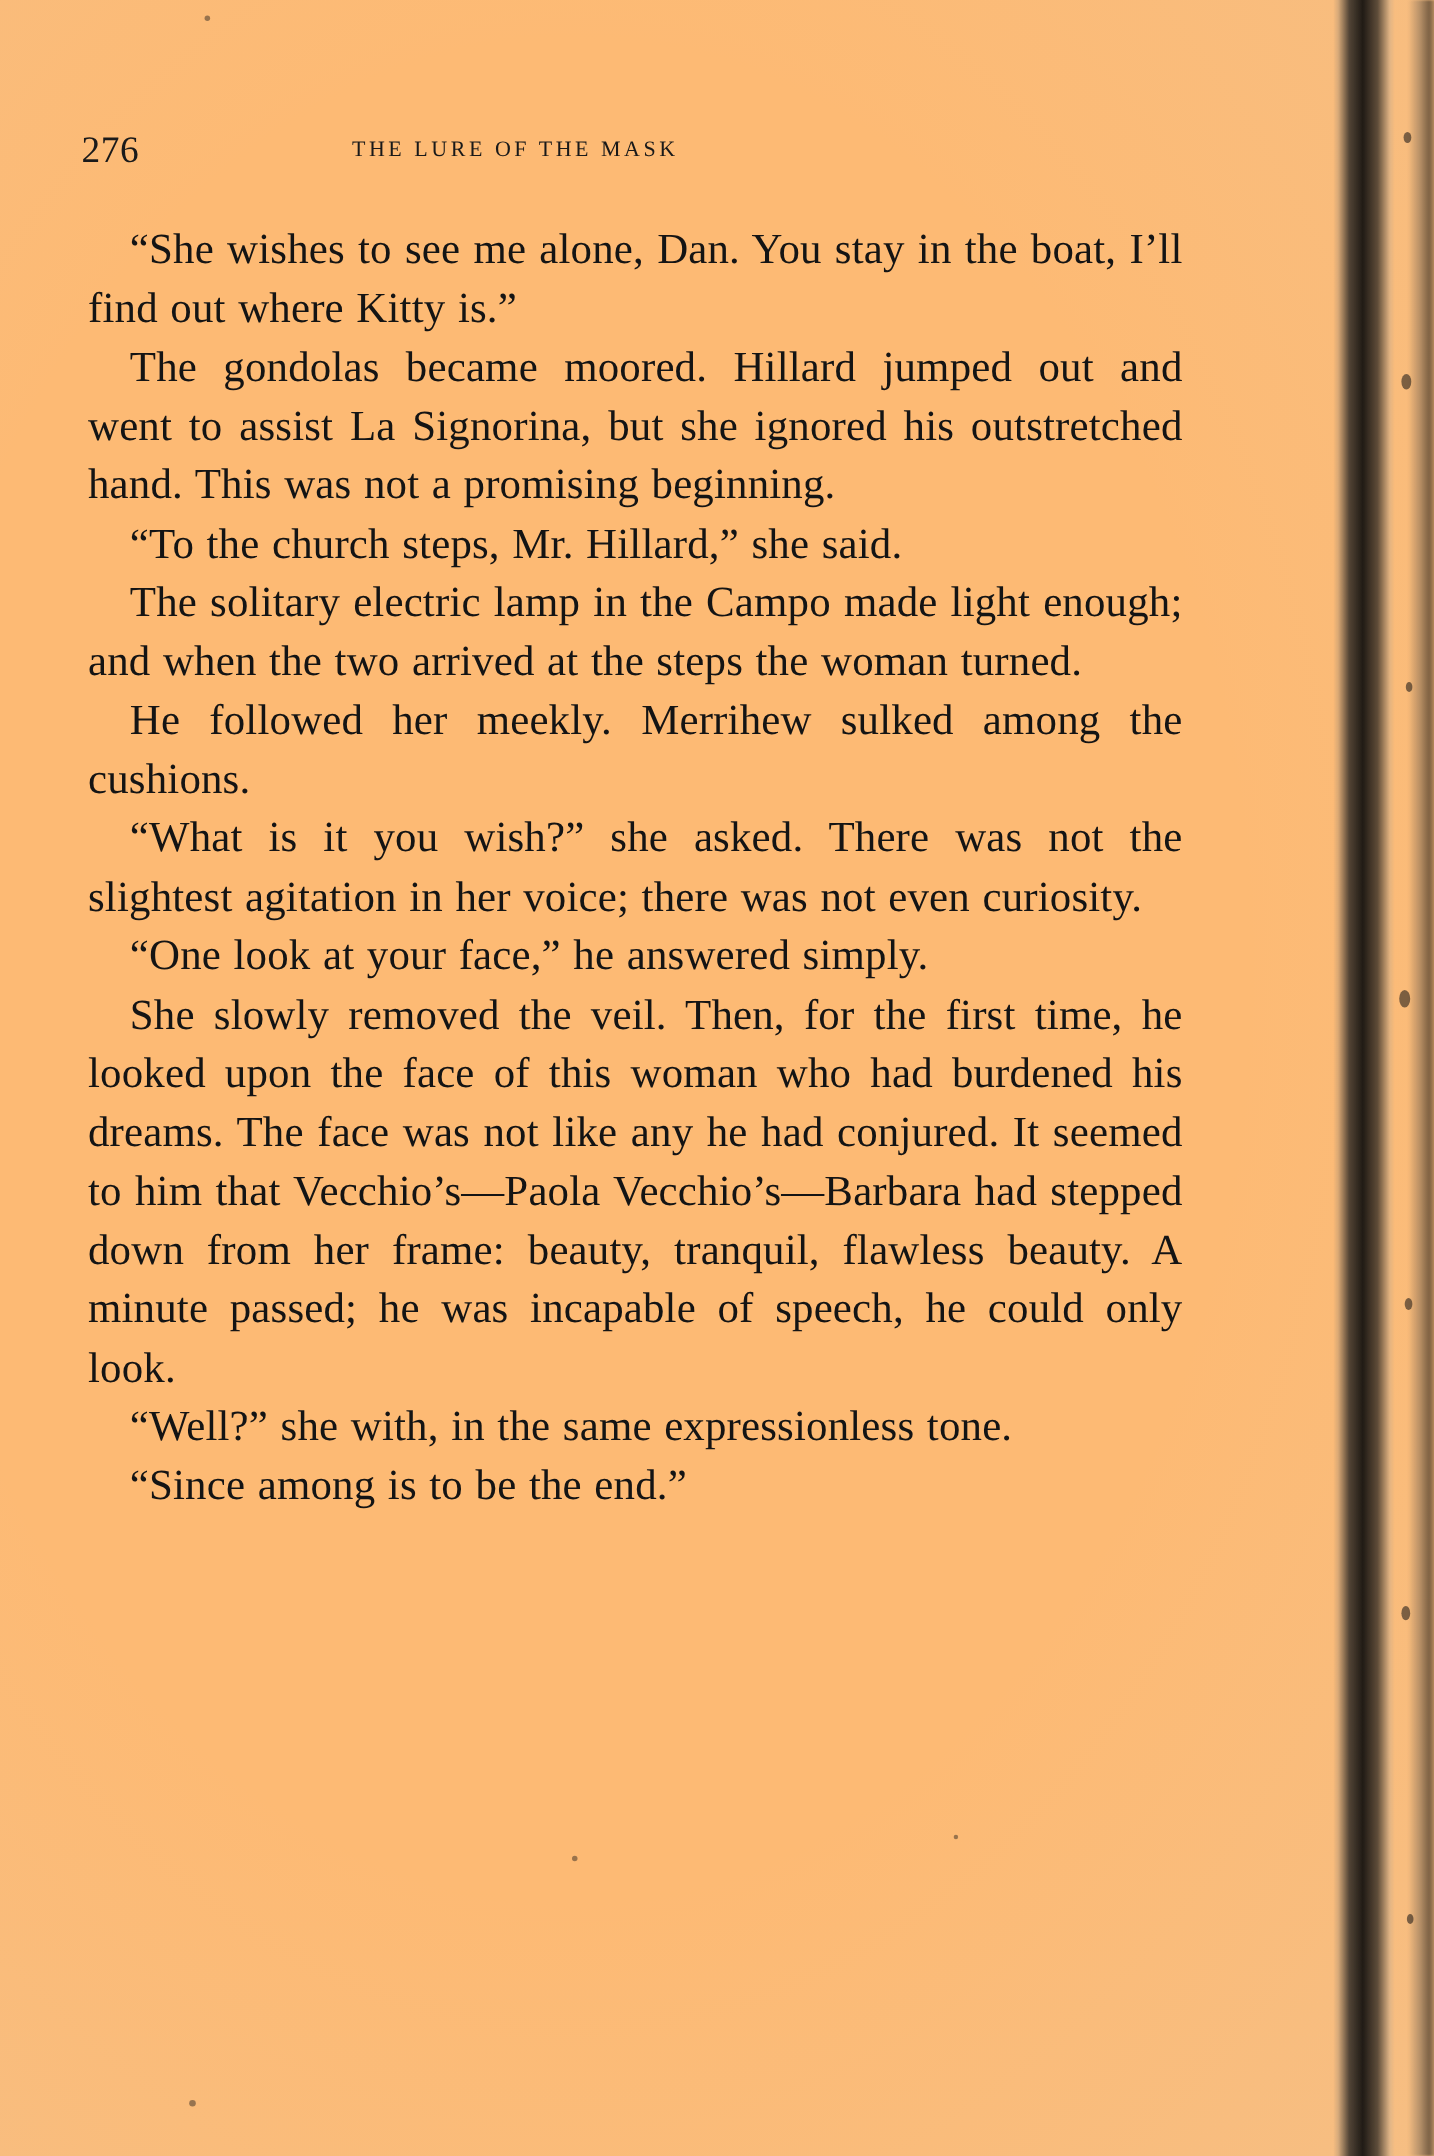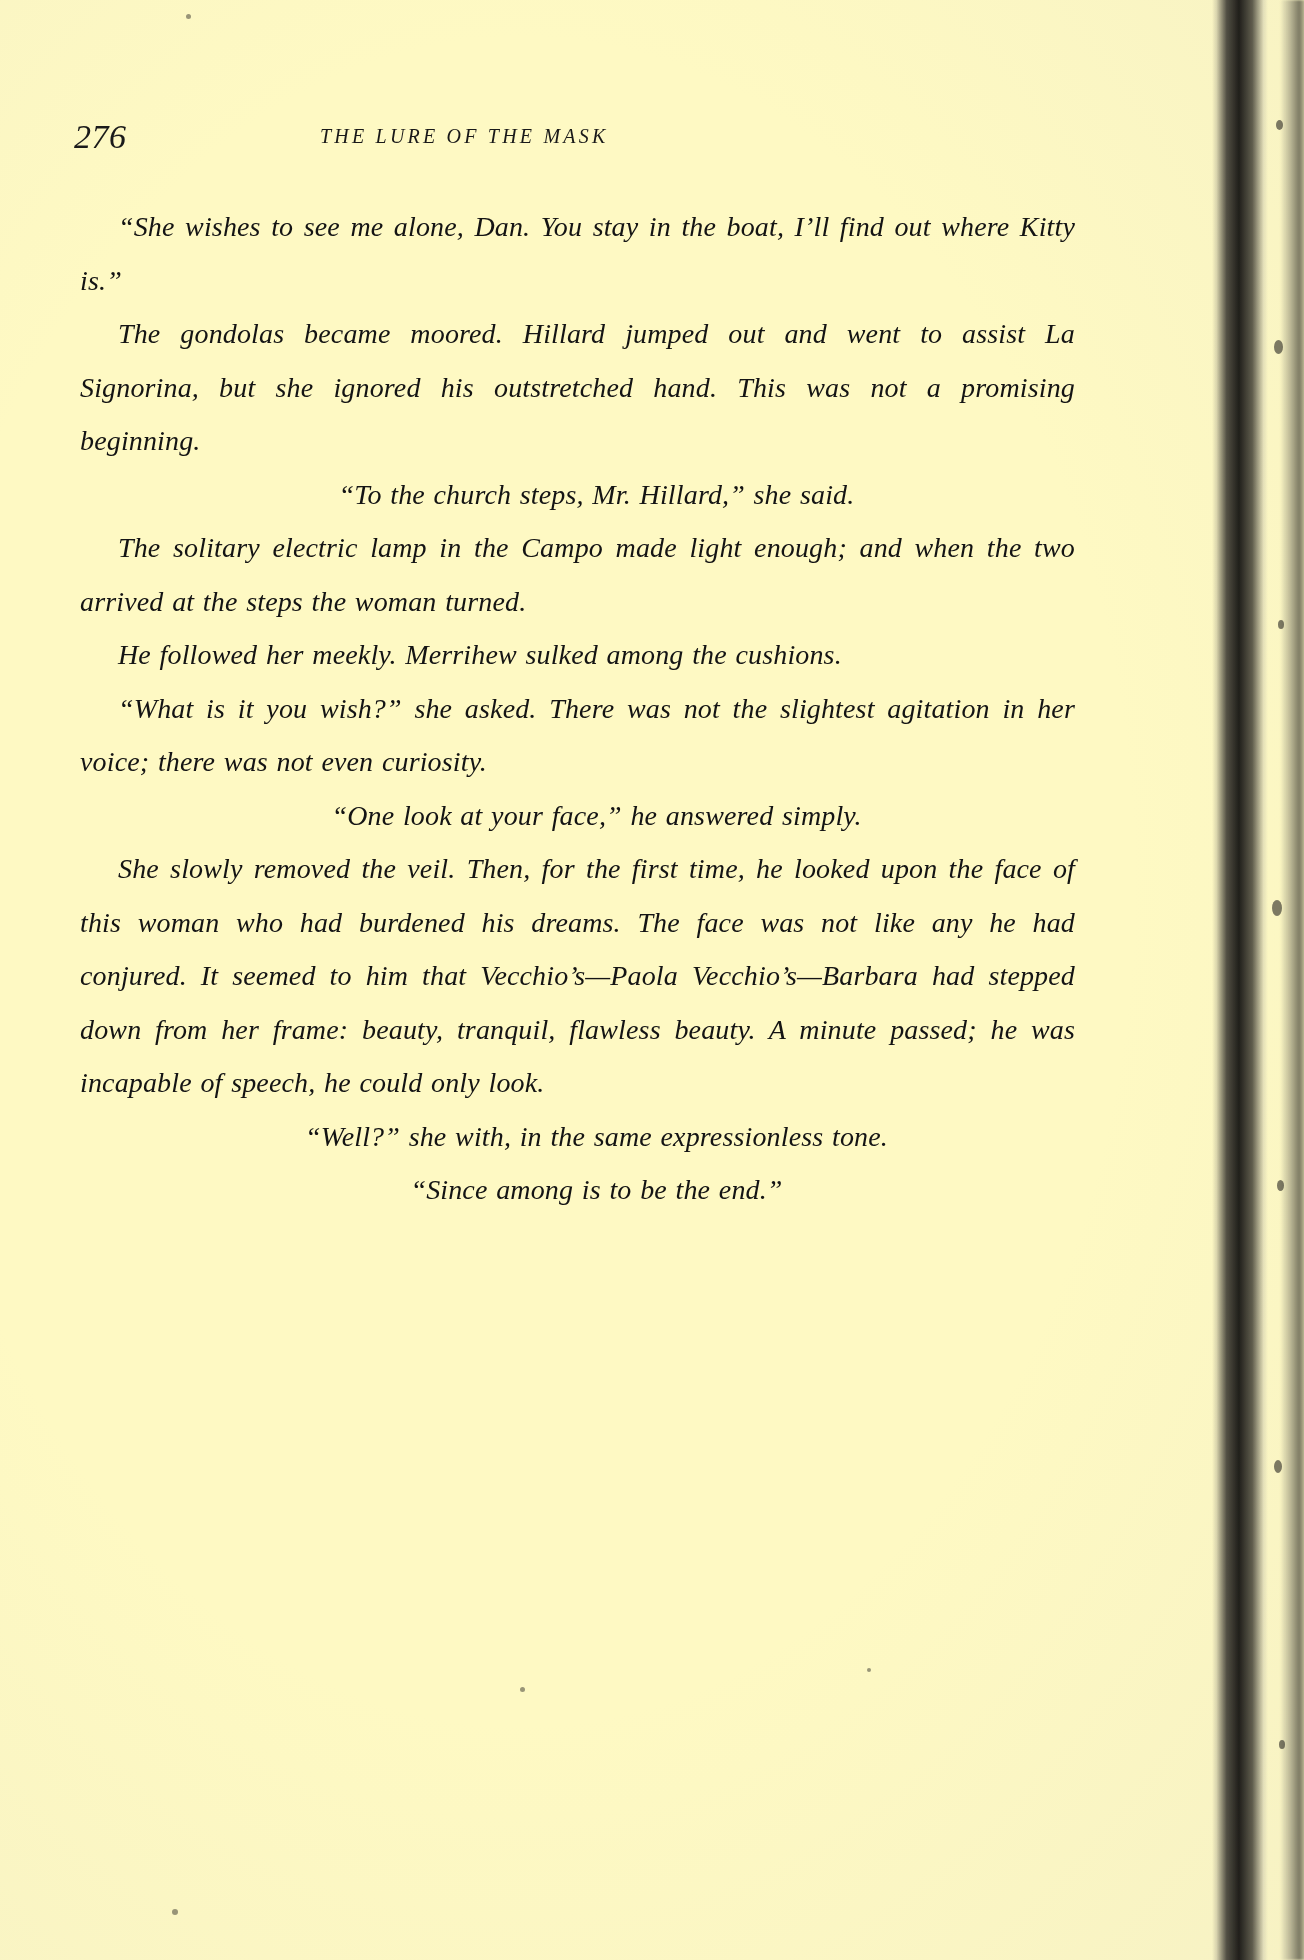--- a/index.html
+++ b/index.html
@@ -13,22 +13,21 @@
     position: relative;
     overflow: hidden;
     font-family: "Liberation Serif", serif;
     color: #141414;
   }
 
   
   .scan-page {
     position: absolute;
     inset: 0;
-    background: #fef9c3;
-    font-style: italic;
+    background: #fdba74;
   }
 
   
   .paper-tone {
     position: absolute;
     inset: 0;
     background:
       radial-gradient(ellipse at 40% 45%, rgba(255,255,255,0) 55%, rgba(214,210,200,0.18) 100%);
     pointer-events: none;
   }
@@ -108,31 +107,31 @@
 
   
   .text-block {
     position: absolute;
     top: 200px;
     left: 80px;
     width: 995px;
   }
   .text-block p {
     margin: 0;
-    font-size: 28px;
+    font-size: 39px;
     line-height: 53.5px;
     text-align: justify;
     text-justify: inter-word;
     text-indent: 38px;
     color: #141414;
     letter-spacing: 0.15px;
     word-spacing: 1.5px;
   }
   .text-block p.last-line-flush {
-    text-align: center;
+    text-align: left;
   }
 
   
   .fleck {
     position: absolute;
     background: rgba(30,28,26,0.45);
     border-radius: 50%;
     pointer-events: none;
   }
 </style>

